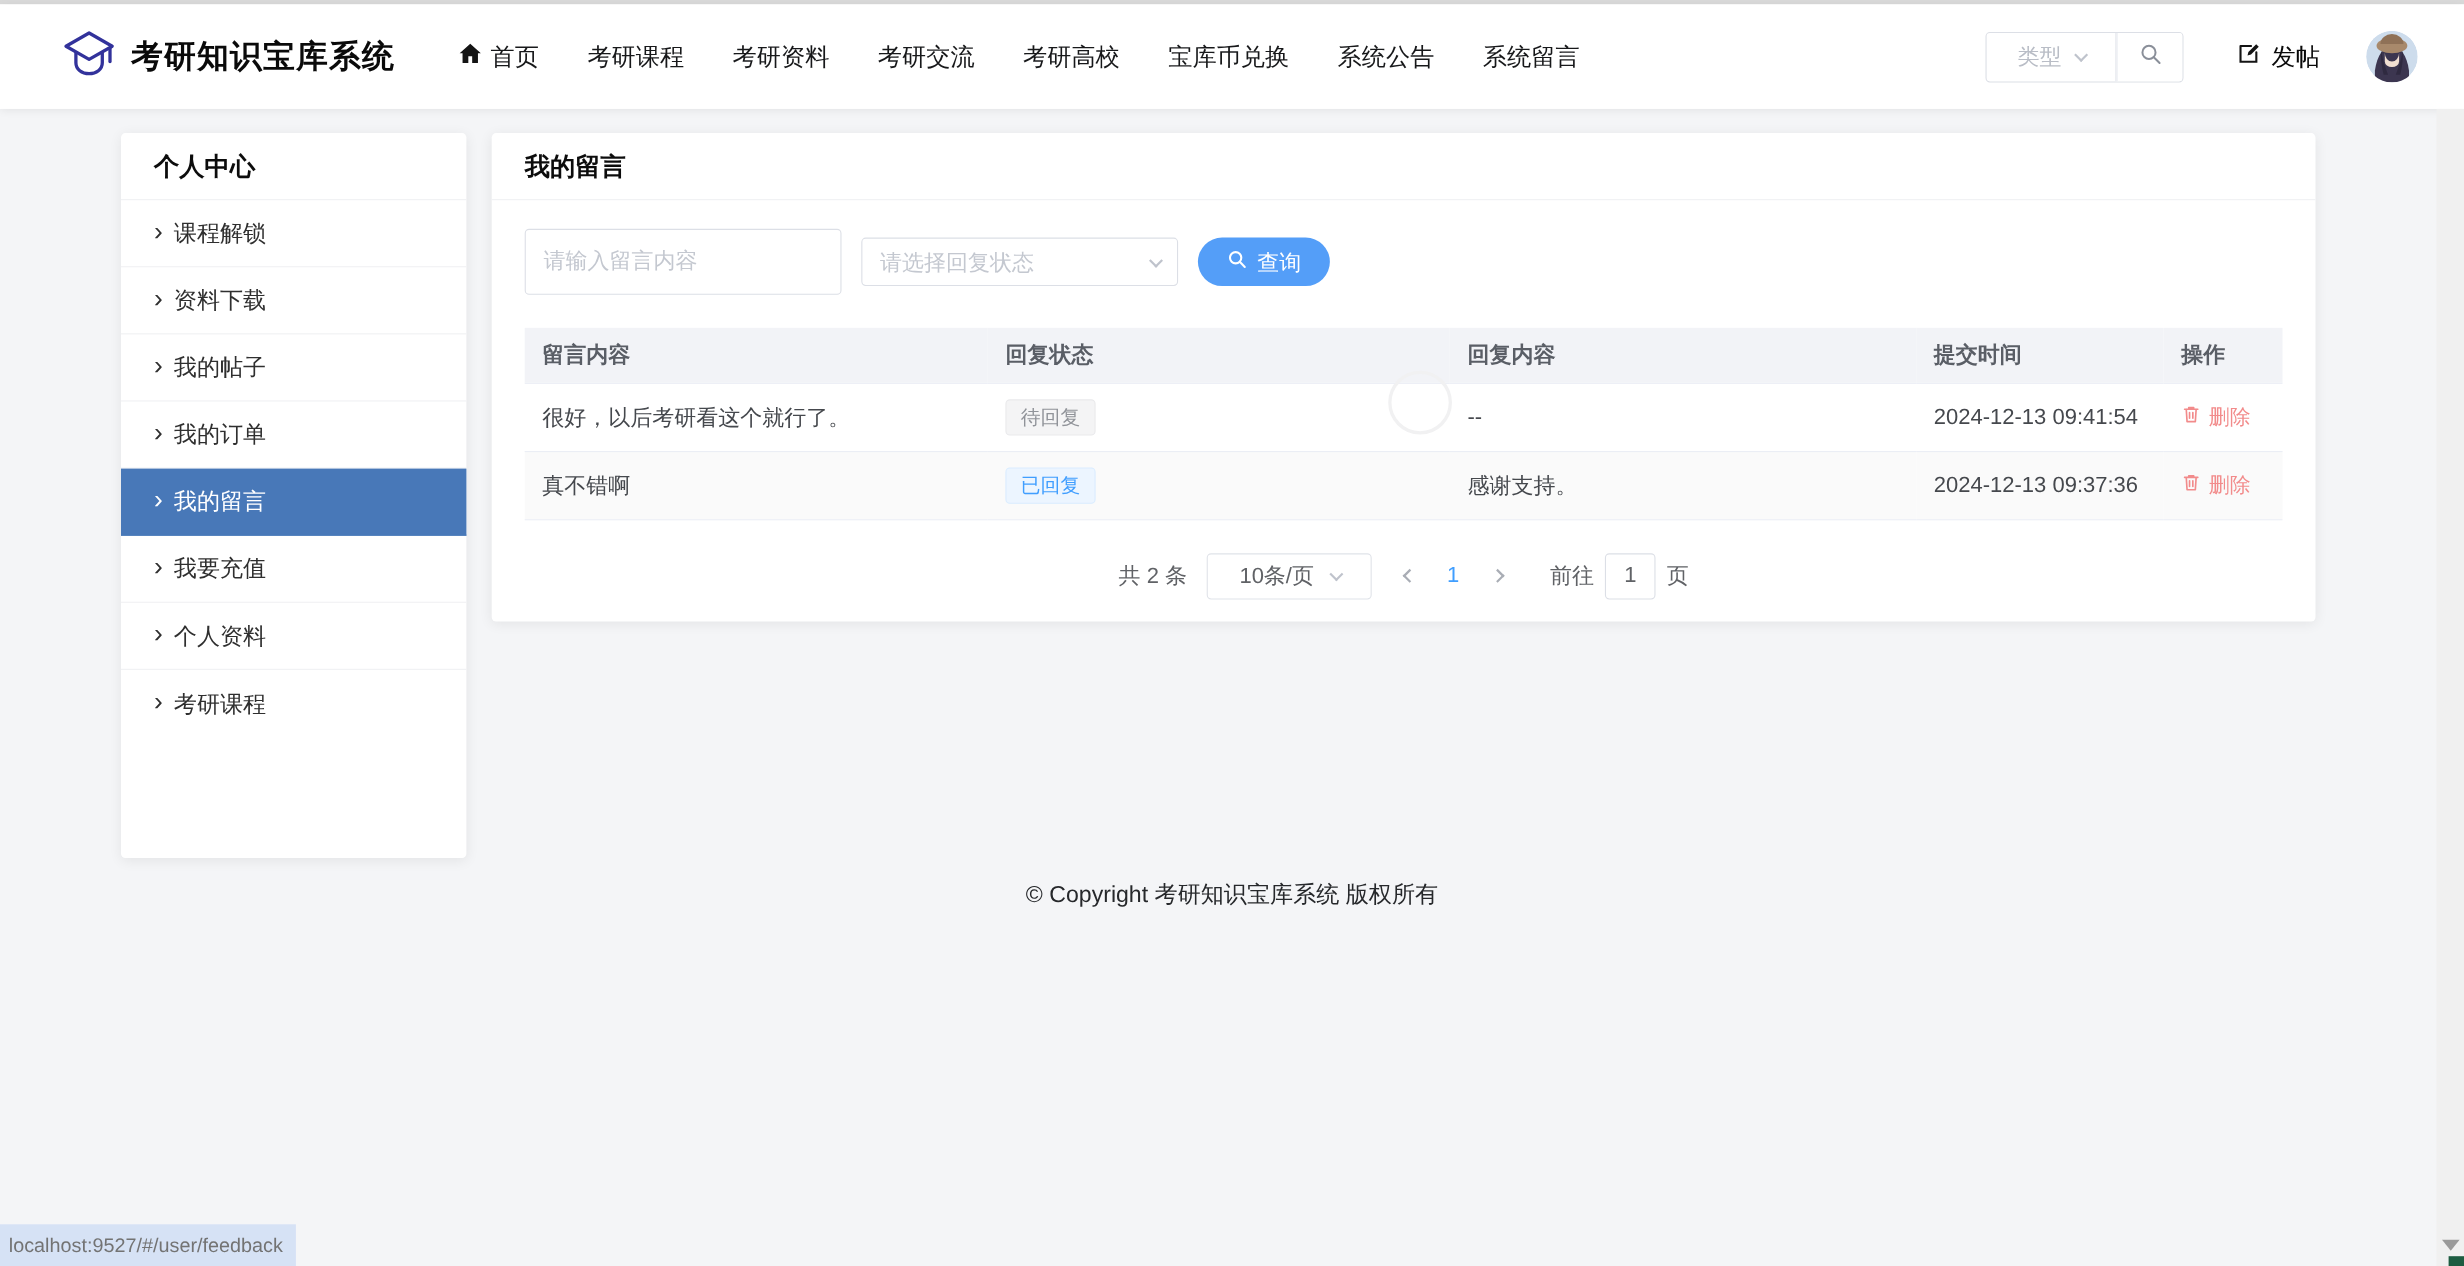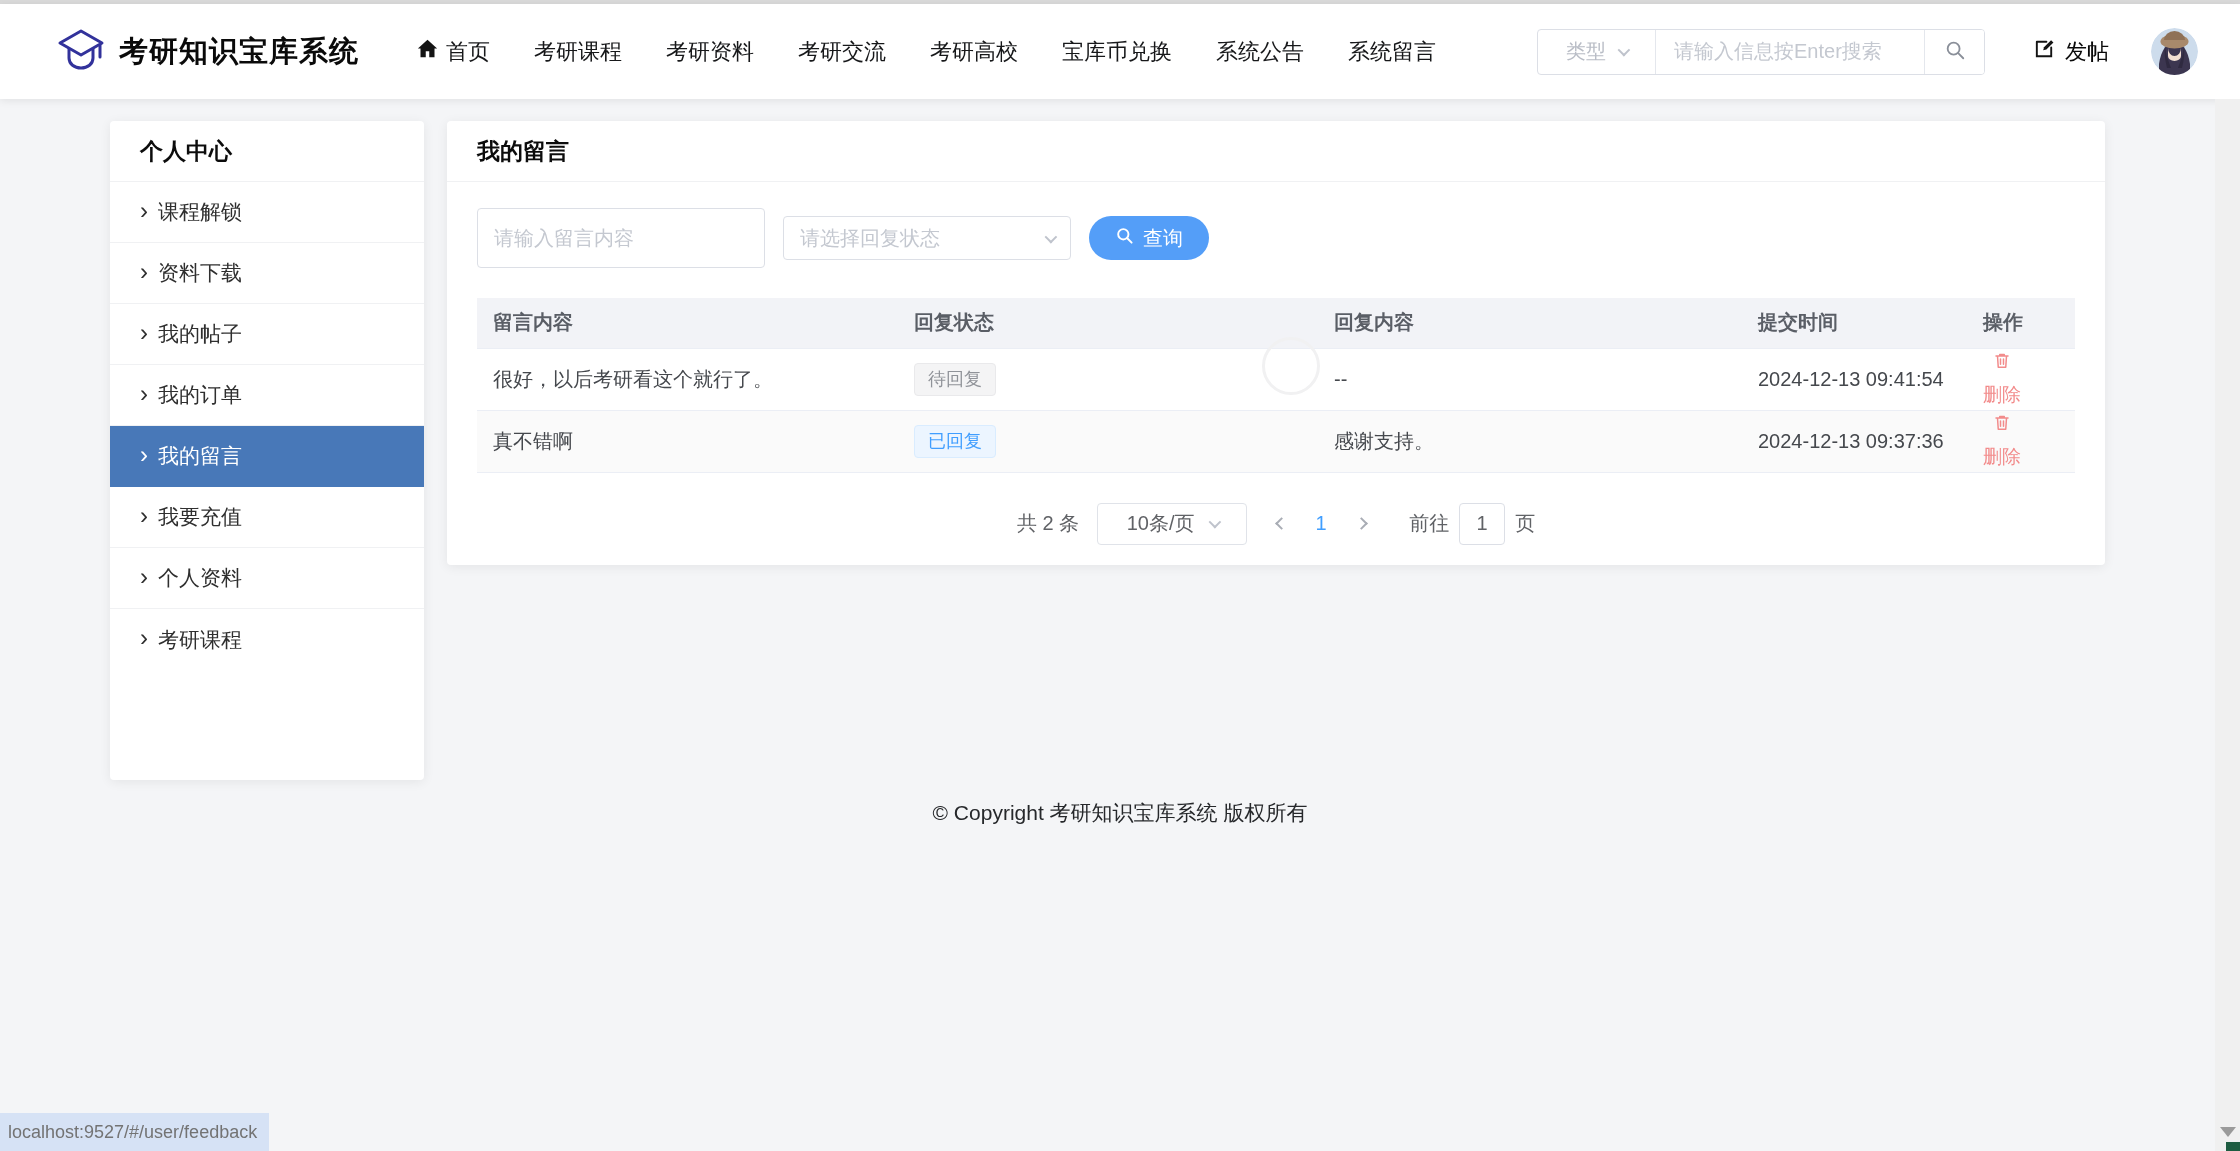--- a/index.html
+++ b/index.html
@@ -54,21 +54,21 @@
   table.tbl { width:100%; border-collapse:collapse; table-layout:fixed; }
   .tbl th { background:#f2f3f7; height:50px; font-size:20px; font-weight:bold; color:#5a5e66; text-align:left; padding:0 16px; border-bottom:1px solid #ebeef5; }
   .tbl td { height:62px; font-size:20px; color:#45484d; padding:0 16px; border-bottom:1px solid #ebeef5; background:#fff; }
   .tbl tr.striped td { background:#fafafa; }
   .col-content { width:421px; } .col-status { width:420px; } .col-reply { width:424px; } .col-time { width:225px; } .col-op { width:108px; }
 
   .tag { display:inline-block; height:33px; line-height:31px; padding:0 13px; border-radius:4px; font-size:18px; border:1px solid; }
   .tag-info { color:#909399; background:#f4f4f5; border-color:#e9e9eb; }
   .tag-primary { color:#409eff; background:#ecf5ff; border-color:#d9ecff; }
 
-  .del-btn { display:inline-flex; align-items:center; gap:7px; color:#f28b8b; font-size:19px; cursor:pointer; background:none; border:none;flex-direction:column; }
+  .del-btn { display:inline-flex; align-items:center; gap:7px; color:#f28b8b; font-size:19px; cursor:pointer; background:none; border:none; }
 
   .ghost-circle { position:absolute; left:1262px; top:238px; width:58px; height:58px; border-radius:50%; border:3px solid #f1f1f2; z-index:5; pointer-events:none; }
 
   
   .pagination { display:flex; align-items:center; justify-content:center; margin-top:30px; font-size:20px; color:#606266; }
   .pg-total { margin-right:18px; }
   .pg-size { width:150px; height:42px; border:1px solid #e0e3e9; border-radius:4px; display:flex; align-items:center; justify-content:center; gap:14px; color:#606266; cursor:pointer; background:#fff;text-align:center; }
   .pg-arrow { width:40px; height:42px; display:flex; align-items:center; justify-content:center; cursor:pointer; }
   .pg-arrow .chev { border-color:#a9adb5; }
   .chev-left  { transform:rotate(135deg); }
@@ -135,21 +135,20 @@
         <span>系统留言</span>
       </div>
   </div>
 
   <div class="nav-right">
     <div class="search-group">
       <div class="type-select">
         <span>类型</span>
         <span class="chev"></span>
       </div>
-      <input class="nav-search-input" placeholder="请输入信息按Enter搜索" style="">
       <div class="search-btn">
         <span>
           <svg width="22" height="22" viewBox="0 0 24 24" fill="none" stroke="#8a8f99" stroke-width="2">
             <circle cx="10.5" cy="10.5" r="6.5"></circle>
               <path d="M15.5 15.5 L21 21" stroke-linecap="round"></path>
           </svg>
         </span>
       </div>
     </div>
     <div class="post-btn">

